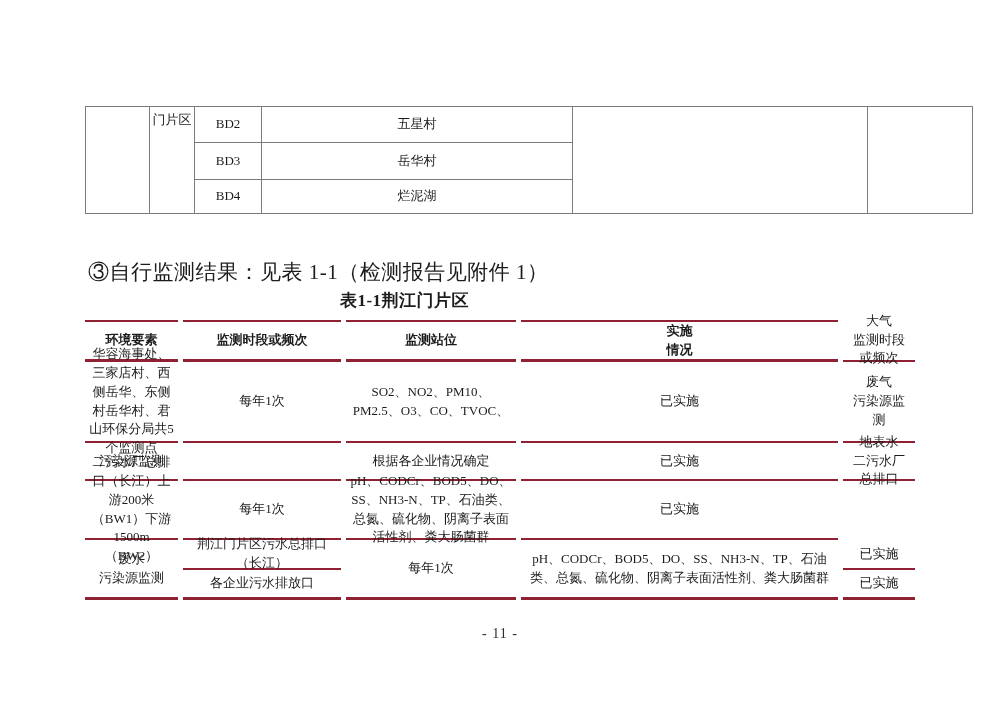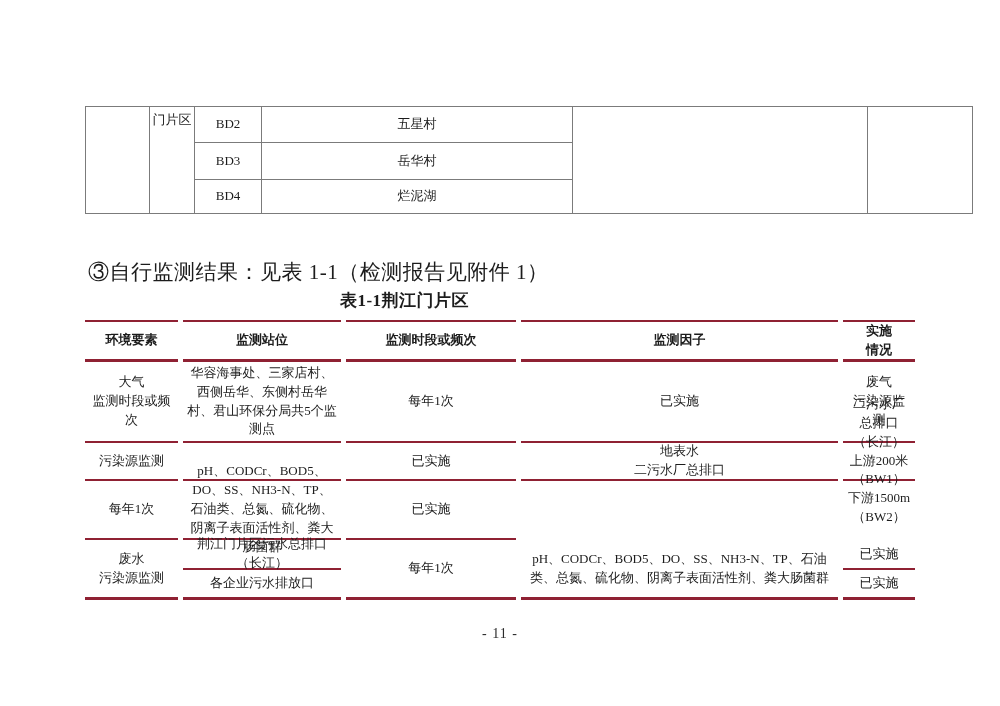--- a/index.html
+++ b/index.html
@@ -92,36 +92,37 @@
 </tbody>
   </table>
 
 <div class="note">③自行监测结果：见表 1-1（检测报告见附件 1）</div>
 
 <div class="ttl">表1-1荆江门片区</div>
 
 <div class="mtable">
 
   <div class="cell hd">环境要素</div>
+  <div class="cell hd">监测时段或频次</div>
   <div class="cell hd">监测站位</div>
-  <div class="cell hd">监测时段或频次</div>
-  <div class="cell hd">监测因子</div>
   <div class="cell hd">实施
 情况</div>
 
   <div class="cell rb">大气
 监测时段或频次</div>
   <div class="cell rb">华容海事处、三家店村、西侧岳华、东侧村岳华村、君山环保分局共5个监测点</div>
   <div class="cell rb">每年1次</div>
+  <div class="cell rb">SO2、NO2、PM10、PM2.5、O3、CO、TVOC、</div>
   <div class="cell rb">已实施</div>
 
   <div class="cell rb">废气
 污染源监测</div>
   <div class="cell rb">污染源监测</div>
   <div class="cell rb"></div>
+  <div class="cell rb">根据各企业情况确定</div>
   <div class="cell rb">已实施</div>
 
   <div class="cell rb">地表水
 二污水厂总排口</div>
   <div class="cell rb">二污水厂总排口（长江）上游200米（BW1）下游1500m（BW2）</div>
   <div class="cell rb">每年1次</div>
   <div class="cell rb">pH、CODCr、BOD5、DO、SS、NH3-N、TP、石油类、总氮、硫化物、阴离子表面活性剂、粪大肠菌群</div>
   <div class="cell rb">已实施</div>
 
   <div class="cell bb" style="grid-column:1;grid-row:5 / span 2">废水

